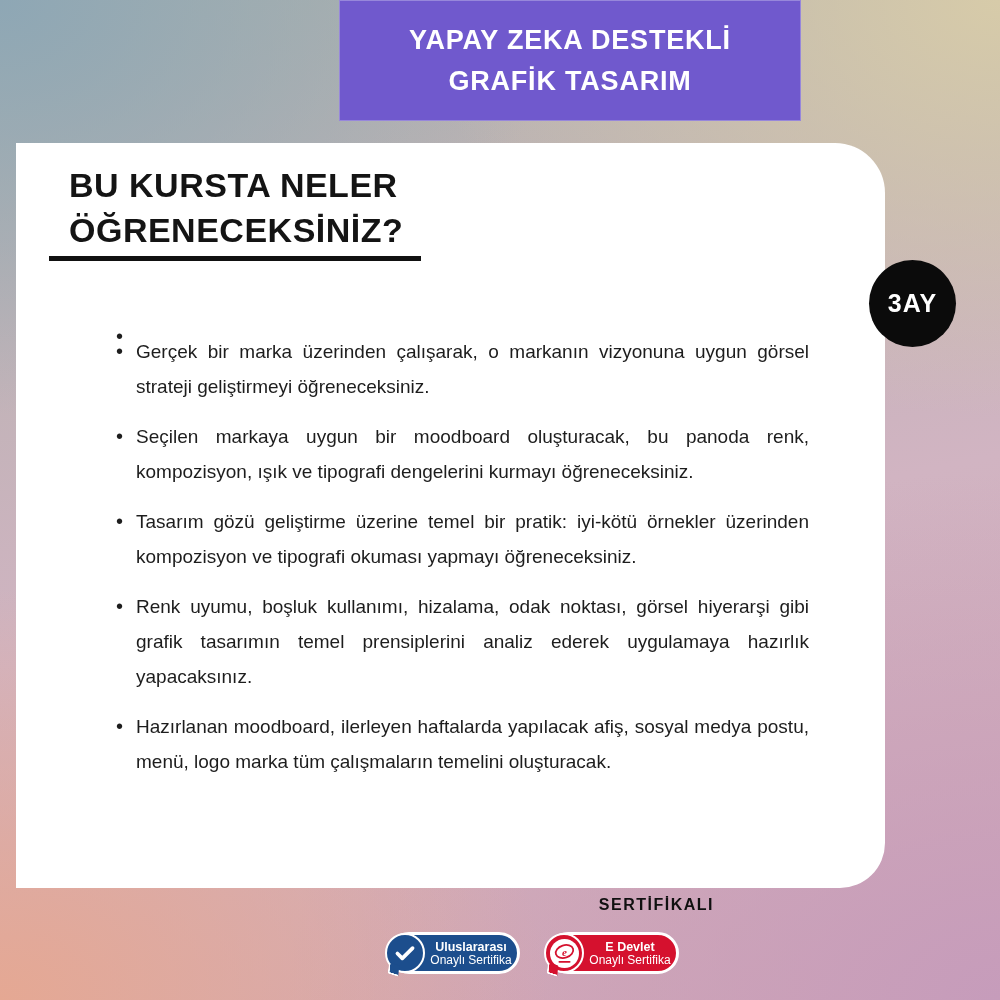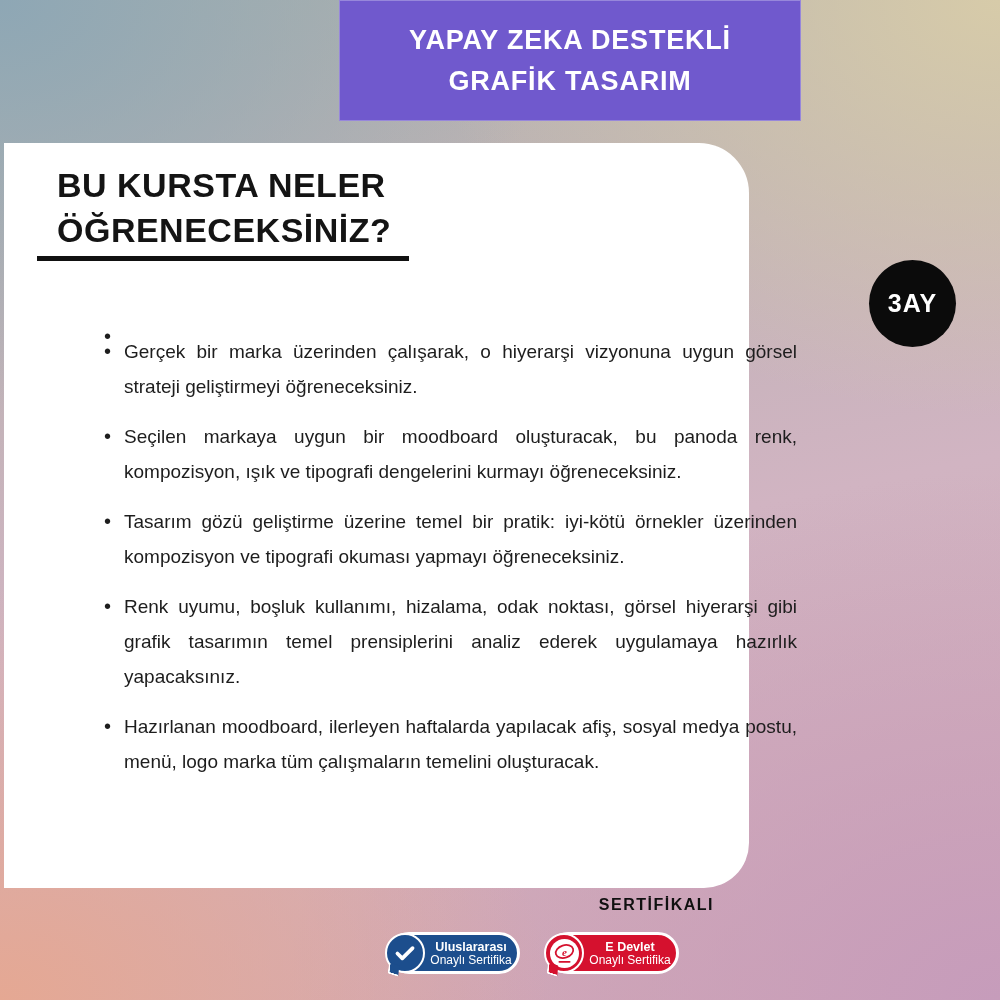--- a/index.html
+++ b/index.html
@@ -22,23 +22,24 @@
     background:#7059cd;
     border:1px solid rgba(255,255,255,0.28);
     box-sizing:border-box;
     display:flex;flex-direction:column;align-items:center;justify-content:center;
     color:#ffffff;font-weight:bold;font-size:27px;line-height:41px;letter-spacing:0.8px;
     text-align:center;
   }
 
   
   .card{
-    position:absolute;left:4px;top:143px;width:745px;height:745px;
+    position:absolute;left:16px;top:143px;width:835px;height:745px;
     background:#ffffff;
     border-radius:0 50px 45px 0;
+    padding-left:34px;
   }
   .heading{
     position:absolute;left:53px;top:20px;margin:0;
     font-size:34px;font-weight:bold;color:#141414;line-height:45px;letter-spacing:0.5px;
   }
   .underline{
     position:absolute;left:33px;top:113px;width:372px;height:5px;background:#111111;
   }
   .bullets{
     position:absolute;left:98px;top:176px;width:695px;
@@ -118,21 +119,21 @@
 
   <div class="card">
     <h1 class="heading">
       <span>BU KURSTA NELER</span><br>
       <span>ÖĞRENECEKSİNİZ?</span>
     </h1>
     <div class="underline"></div>
 
     <ul class="bullets">
       <li><span class="dot">•</span></li>
-      <li><span class="dot">•</span><span>Gerçek bir marka üzerinden çalışarak, o hiyerarşi vizyonuna uygun görsel strateji geliştirmeyi öğreneceksiniz.</span></li>
+      <li><span class="dot">•</span><span>Gerçek bir marka üzerinden çalışarak, o markanın vizyonuna uygun görsel strateji geliştirmeyi öğreneceksiniz.</span></li>
       <li><span class="dot">•</span><span>Seçilen markaya uygun bir moodboard oluşturacak, bu panoda renk, kompozisyon, ışık ve tipografi dengelerini kurmayı öğreneceksiniz.</span></li>
       <li><span class="dot">•</span><span>Tasarım gözü geliştirme üzerine temel bir pratik: iyi-kötü örnekler üzerinden kompozisyon ve tipografi okuması yapmayı öğreneceksiniz.</span></li>
       <li><span class="dot">•</span><span>Renk uyumu, boşluk kullanımı, hizalama, odak noktası, görsel hiyerarşi gibi grafik tasarımın temel prensiplerini analiz ederek uygulamaya hazırlık yapacaksınız.</span></li>
       <li><span class="dot">•</span><span>Hazırlanan moodboard, ilerleyen haftalarda yapılacak afiş, sosyal medya postu, menü, logo marka tüm çalışmaların temelini oluşturacak.</span></li>
     </ul>
   </div>
 
   <div class="duration">
     <span>3AY</span>
   </div>

